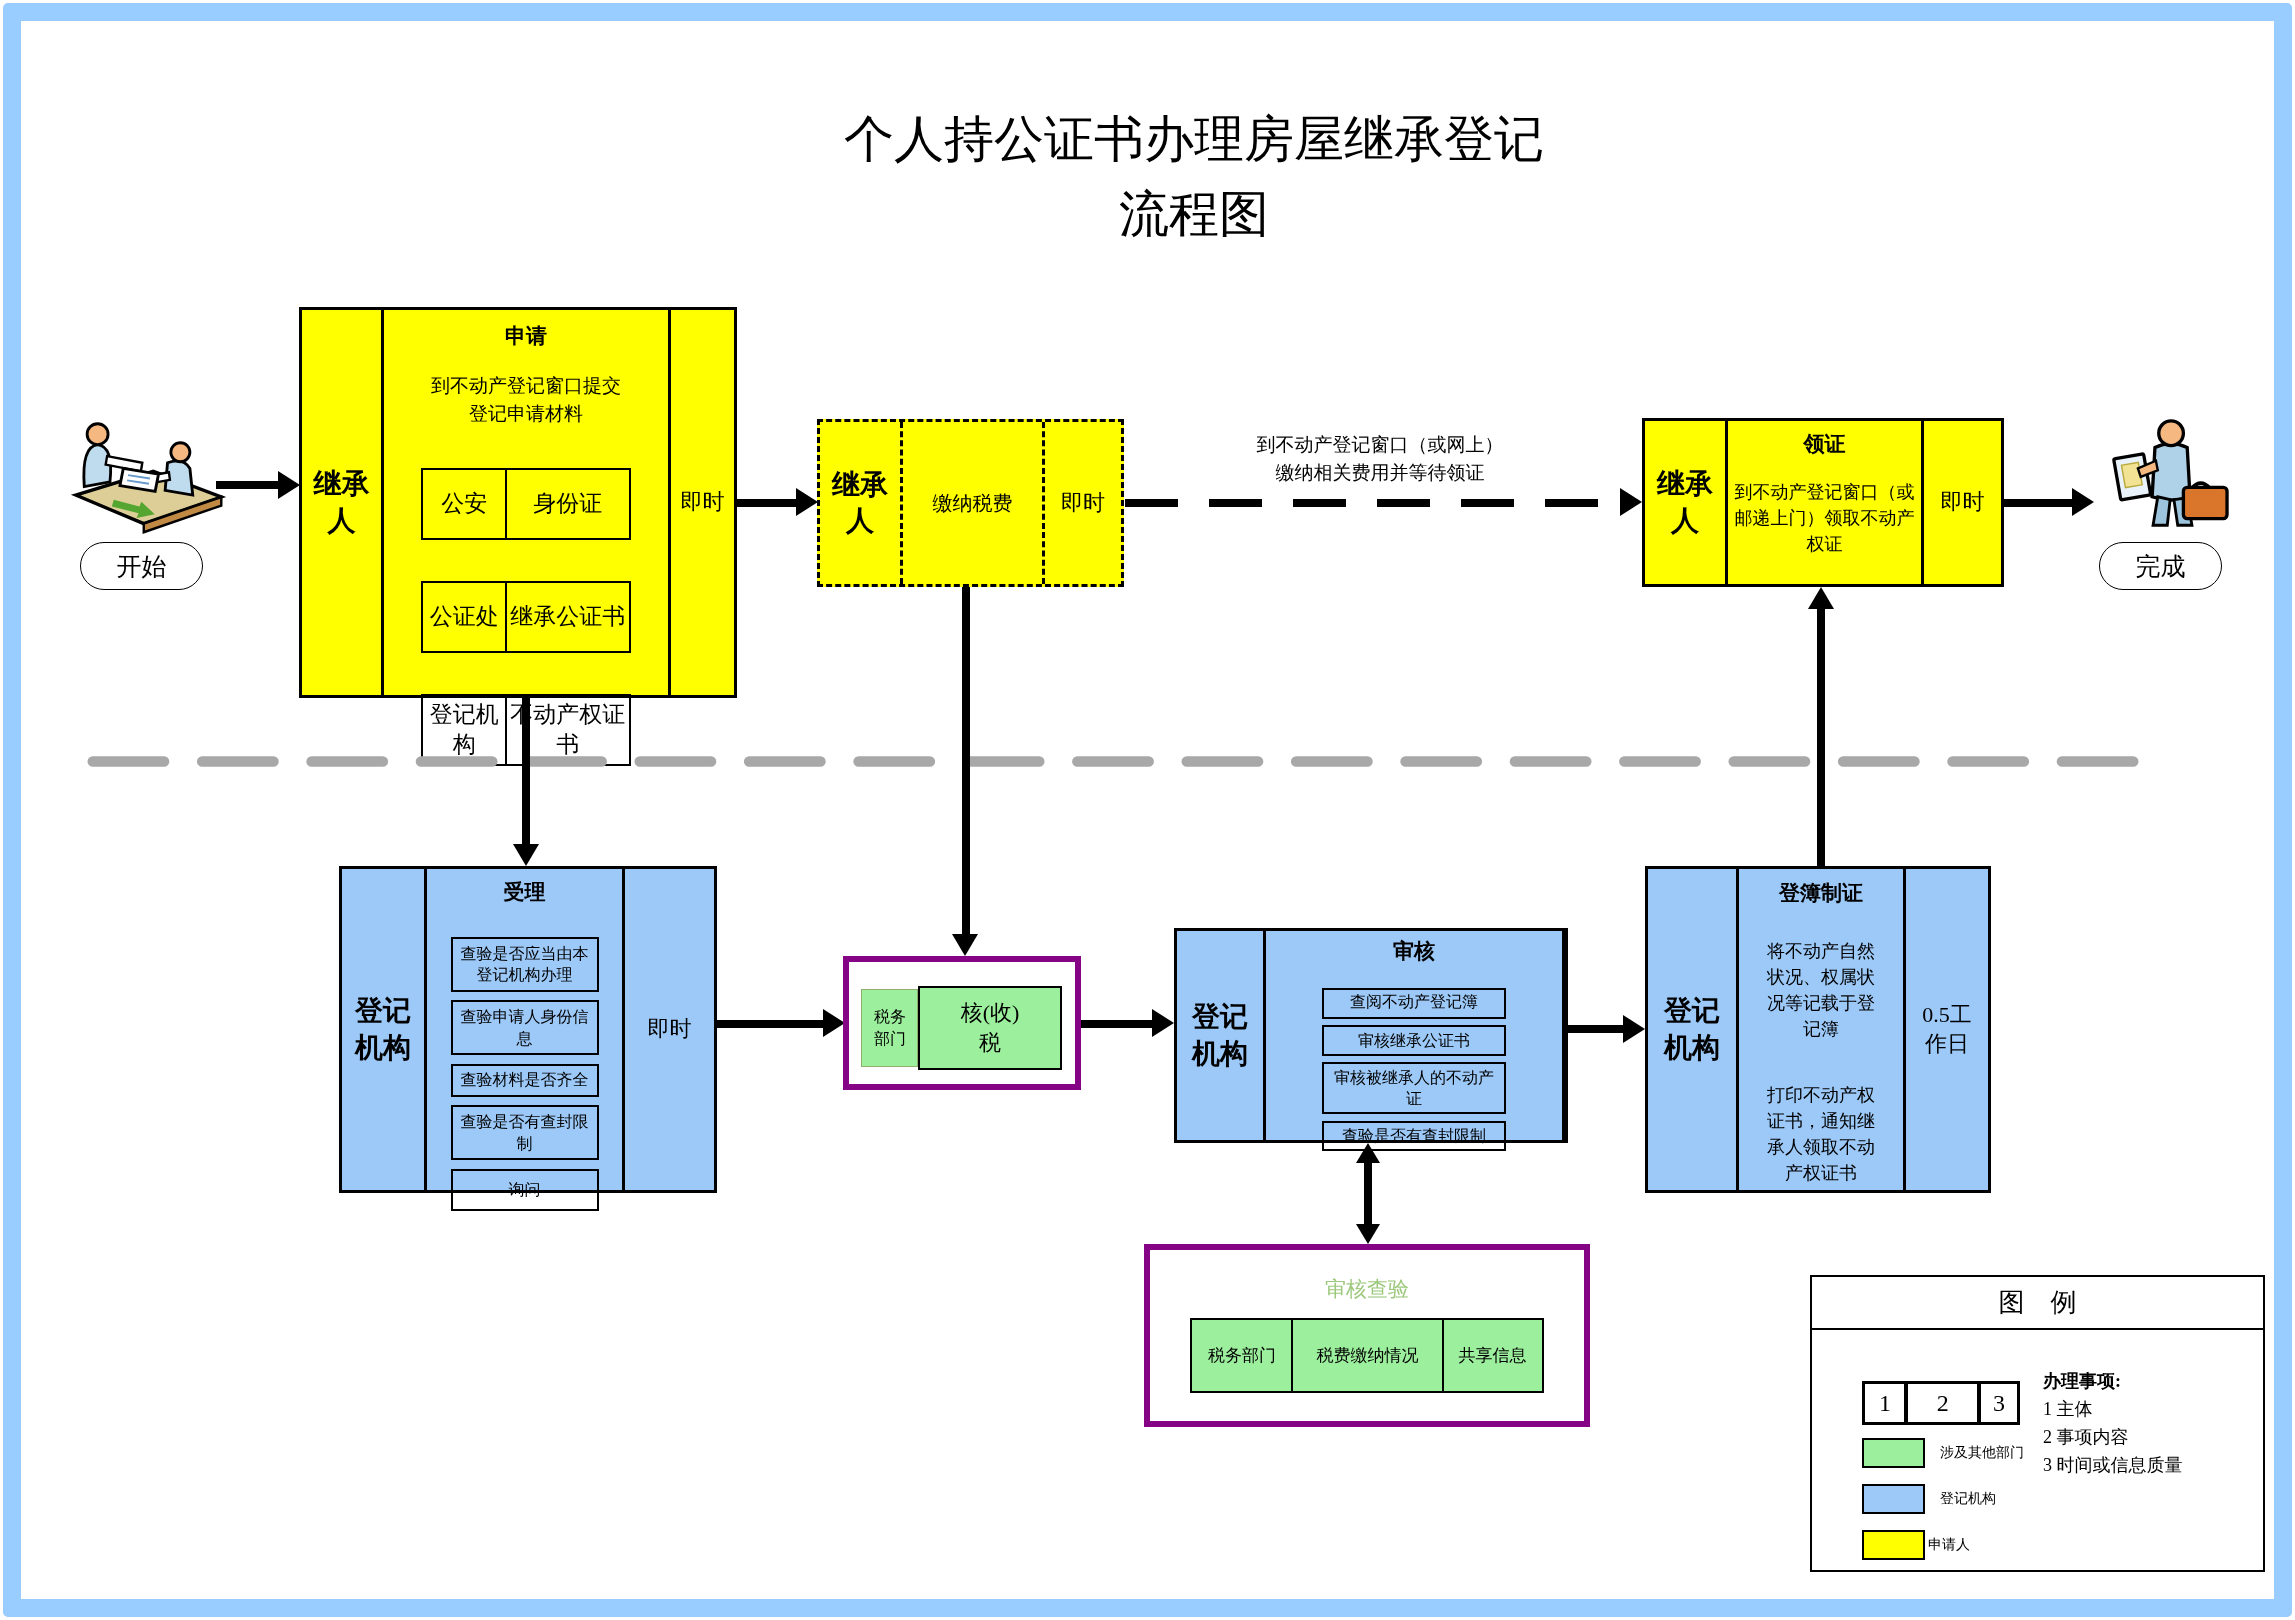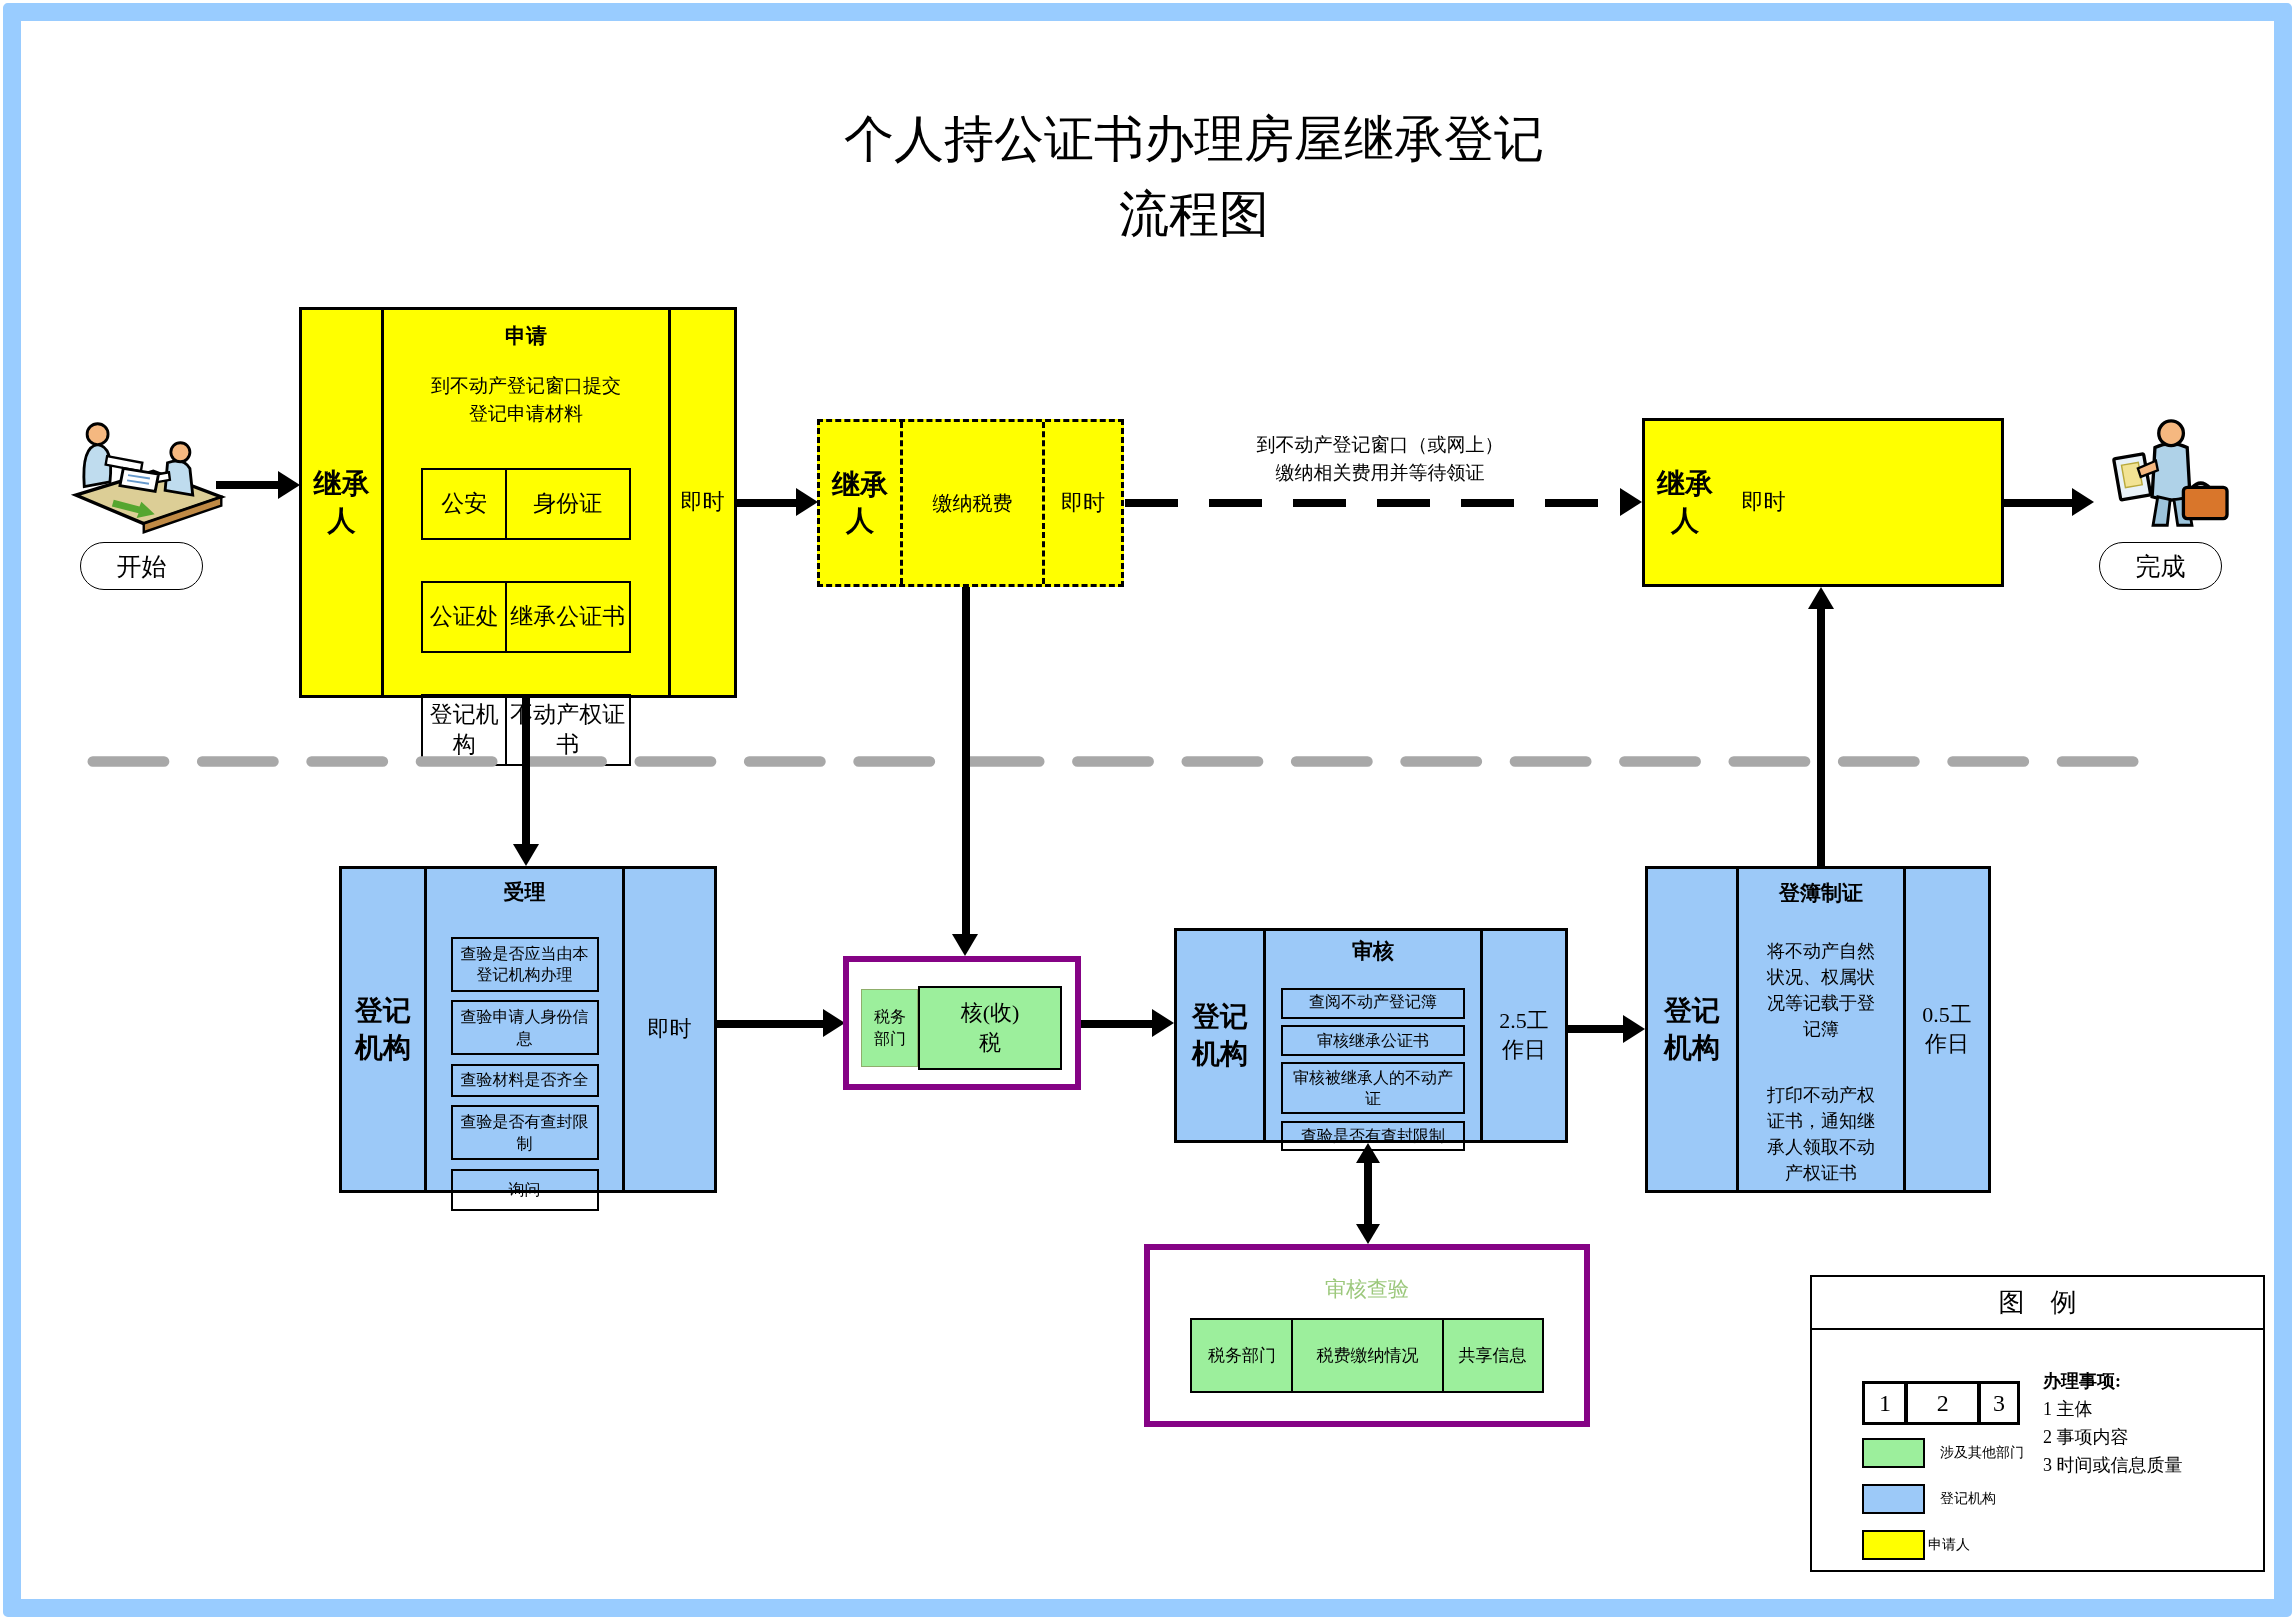--- a/index.html
+++ b/index.html
@@ -140,20 +140,24 @@
   <div>到不动产登记窗口（或网上）</div>
   <div>缴纳相关费用并等待领证</div>
 </div>
 <div class="dash-shaft" style="left:1125px;top:499px;width:495px;height:7.6px;"></div>
 <div class="head-r" style="left:1620px;top:488px;"></div>
 
 <div class="abs fbox yellow" style="left:1642px;top:418px;width:362px;height:169px;">
   <div class="col actor" style="flex:0 0 80px;">
     <span>继承人</span>
   </div>
+  <div class="col mid">
+    <div class="boxtitle" style="margin-top:8.6px;">领证</div>
+    <div class="subtitle" style="width:186px;font-size:18px;">到不动产登记窗口（或邮递上门）领取不动产权证</div>
+  </div>
   <div class="col time" style="flex:0 0 77px;">
     <span>即时</span>
   </div>
 </div>
 
 <div class="shaft" style="left:2003px;top:499px;width:70px;height:7.6px;"></div>
 <div class="head-r" style="left:2072px;top:488px;"></div>
 
 <svg class="abs" style="left:2099px;top:412px;" width="147" height="125" viewBox="0 0 310 262">
   <rect x="38" y="92" width="64" height="88" rx="4" fill="#E9F2F8" stroke="#000" stroke-width="7" transform="rotate(-10 70 136)"></rect>
@@ -222,23 +226,20 @@
   </div>
   <div class="col mid">
     <div class="boxtitle" style="margin-top:5.7px;">审核</div>
     <div class="steps" style="margin-top:1.9px;">
       <div class="step" style="width:184px;margin-top:6.7px;padding:2.4px 6.7px;font-family:Liberation Mono, monospace;">查阅不动产登记簿</div>
       <div class="step" style="width:184px;margin-top:6.7px;padding:2.4px 6.7px;">审核继承公证书</div>
       <div class="step" style="width:184px;margin-top:6.7px;padding:2.4px 6.7px;">审核被继承人的不动产证</div>
       <div class="step" style="width:184px;margin-top:6.7px;padding:2.4px 6.7px;">查验是否有查封限制</div>
     </div>
   </div>
-  <div class="col time" style="flex:0 0 82px;">
-    <span>2.5工作日</span>
-  </div>
 </div>
 
 <div class="shaft" style="left:1568px;top:1025px;width:56px;height:7.6px;"></div>
 <div class="head-r" style="left:1623px;top:1015px;"></div>
 
 <div class="abs fbox blue" style="left:1645px;top:866px;width:346px;height:327px;">
   <div class="col actor" style="flex:0 0 88px;">
     <span>登记机构</span>
   </div>
   <div class="col mid">

